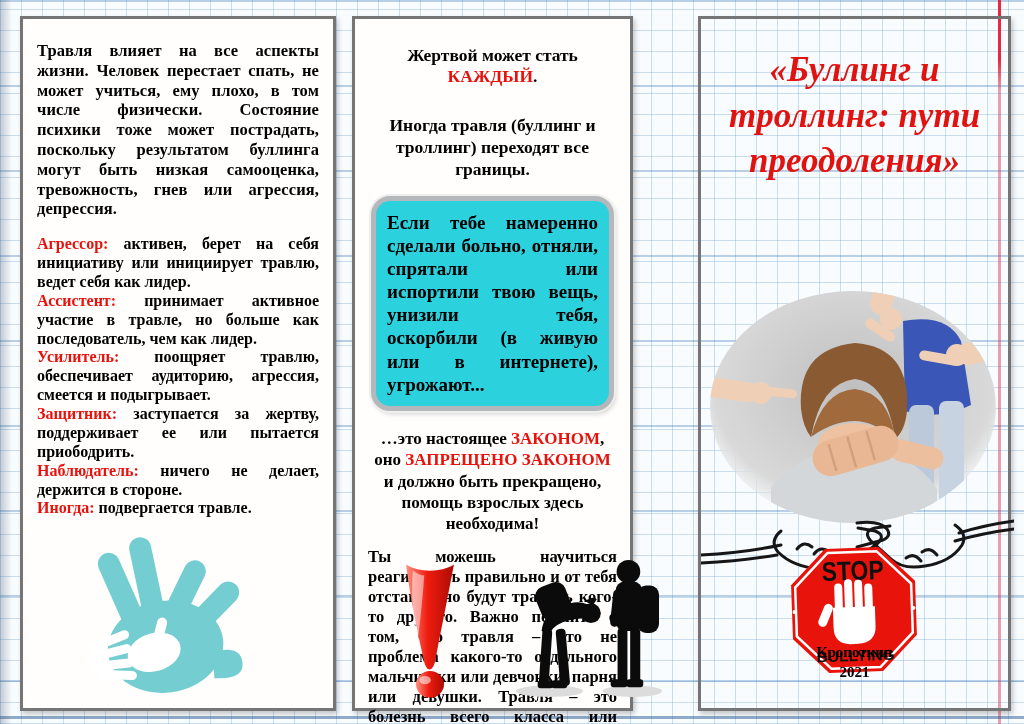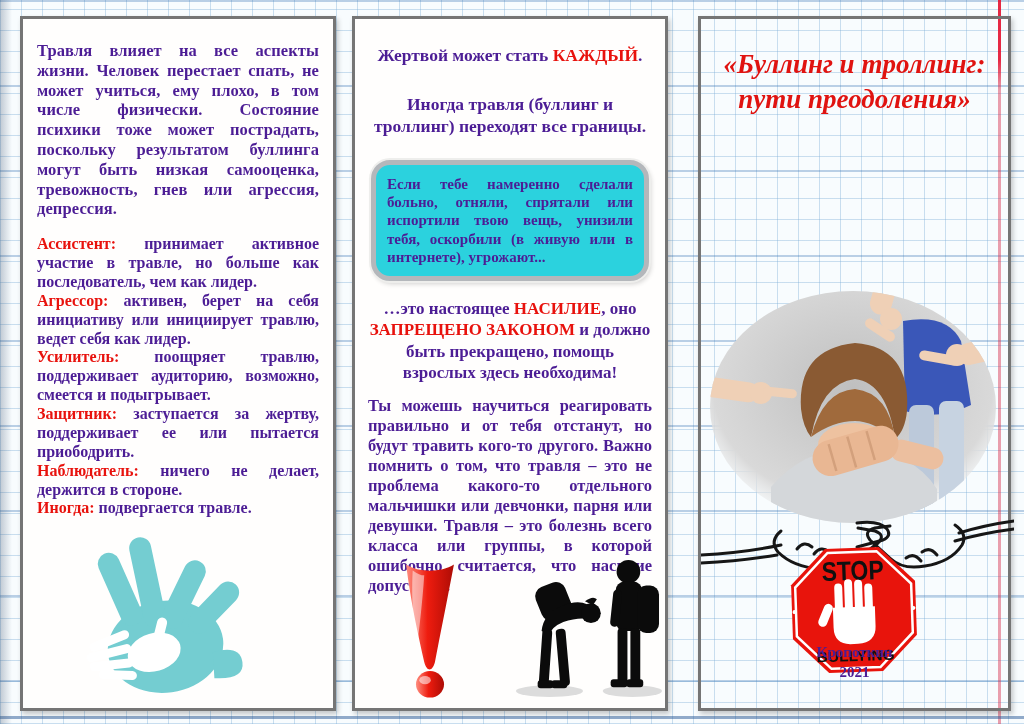--- a/index.html
+++ b/index.html
@@ -14,64 +14,64 @@
   }
   .red-margin{position:absolute;left:998px;top:0;width:3px;height:724px;z-index:0;
     background:linear-gradient(180deg, rgba(228,18,48,.9) 0 60px, rgba(214,45,75,.45) 90px, rgba(214,45,75,.45));}
   .edge-left{position:absolute;left:0;top:0;bottom:0;width:12px;z-index:6;pointer-events:none;
     background:linear-gradient(90deg, rgba(60,82,110,.30), rgba(60,82,110,0));}
   .rule-bottom{position:absolute;left:0;top:716px;width:1024px;height:3px;background:rgba(40,88,150,.5);z-index:0;}
 
   .panel{position:absolute;top:16px;height:695px;box-sizing:border-box;border:3px solid #757575;
          box-shadow:2px 3px 5px rgba(0,0,0,.22);background:#fffefd;z-index:1;}
   #panel-left{left:20px;width:316px;padding:22px 14px 0;}
-  #panel-middle{left:352px;width:316px;padding:16px 13px 0;}
+  #panel-middle{left:352px;width:281px;padding:16px 13px 0;}
   #panel-right{left:698px;width:313px;background:transparent;padding:8px 8px 0;}
 
-  .navy{color:#4c1d95;} .red{color:#e8120d;}
+  .navy{color:#000000;} .red{color:#e8120d;}
   .just{text-align:justify;} .cen{text-align:center;}
 
   .intro{font-weight:bold;font-size:16.5px;line-height:1.2;letter-spacing:.1px;}
   .lp-heading{margin-top:15px;font-weight:bold;font-size:17px;}
   .roles{margin-top:16px;font-weight:bold;font-size:16px;line-height:1.18;}
   .roles p{margin:0;}
   .hands-icon{position:absolute;left:34px;bottom:6px;}
 
   .m-line1{margin-top:10px;font-weight:bold;font-size:17.5px;}
   .m-line2{margin-top:28px;font-weight:bold;font-size:17.5px;line-height:1.25;}
-  .callout{margin:22px 3px 0;background:#2bd2de;border:5px solid #b4b7bb;border-radius:19px;
+  .callout{margin:15px 3px 0;background:#2bd2de;border:5px solid #b4b7bb;border-radius:19px;
            box-shadow:0 0 0 2px #eeeeec, 2px 3px 5px rgba(0,0,0,.18);
-           padding:10px 11px;font-weight:bold;font-size:15px;line-height:1.22;}
+           padding:10px 11px;font-weight:bold;font-size:19px;line-height:1.22;}
   .m-after{margin-top:17px;font-weight:bold;font-size:17px;line-height:1.25;}
   .m-para{margin-top:13px;font-weight:bold;font-size:16.5px;line-height:1.21;}
   .m-figures{position:absolute;left:0;bottom:4px;width:100%;display:flex;align-items:flex-end;}
   .excl-icon{margin-left:44px;}
   .sil-icon{margin-left:30px;}
 
   .org-box{margin:8px 4px 0;background:#2bc8d6;border:4px solid #9ea2a7;
            box-shadow:0 0 0 3px #dadbdb, 2px 3px 5px rgba(0,0,0,.2);
            padding:9px 6px;font-weight:bold;font-size:14.5px;line-height:1.26;}
-  .r-title{margin-top:20px;font-weight:bold;font-style:italic;font-size:27px;line-height:1.3;color:#e01310;}
+  .r-title{margin-top:20px;font-weight:bold;font-style:italic;font-size:35px;line-height:1.3;color:#e01310;}
   .photo-wrap{position:absolute;top:268px;left:4px;width:297px;height:268px;z-index:1;}
   .linehands{position:absolute;top:418px;left:0;width:313px;height:172px;z-index:2;}
   .stop-wrap{position:absolute;top:526px;left:88px;width:130px;height:130px;z-index:3;}
   .r-footer{position:absolute;left:0;bottom:26px;width:100%;font-weight:bold;font-size:15px;line-height:1.3;z-index:4;}
 </style>
 </head>
 <body>
 
 <div class="red-margin"></div>
 <div class="rule-bottom"></div>
 
 <div class="panel" id="panel-left">
   <div class="intro navy just">Травля влияет на все аспекты жизни. Человек перестает спать, не может учиться, ему плохо, в том числе физически. Состояние психики тоже может пострадать, поскольку результатом буллинга могут быть низкая самооценка, тревожность, гнев или агрессия, депрессия.</div>
   <div class="roles just">
+    <p><span class="red">Агрессор: </span><span class="navy">активен, берет на себя инициативу или инициирует травлю, ведет себя как лидер.</span></p>
     <p><span class="red">Ассистент: </span><span class="navy">принимает активное участие в травле, но больше как последователь, чем как лидер.</span></p>
-    <p><span class="red">Агрессор: </span><span class="navy">активен, берет на себя инициативу или инициирует травлю, ведет себя как лидер.</span></p>
-    <p><span class="red">Усилитель: </span><span class="navy">поощряет травлю, поддерживает аудиторию, возможно, смеется и подыгрывает.</span></p>
+    <p><span class="red">Усилитель: </span><span class="navy">поощряет травлю, обеспечивает аудиторию, агрессия, смеется и подыгрывает.</span></p>
     <p><span class="red">Защитник: </span><span class="navy">заступается за жертву, поддерживает ее или пытается приободрить.</span></p>
     <p><span class="red">Наблюдатель: </span><span class="navy">ничего не делает, держится в стороне.</span></p>
     <p><span class="red">Иногда: </span><span class="navy">подвергается травле.</span></p>
   </div>
   <div class="hands-icon">
     <svg width="222" height="168" viewBox="0 0 222 168">
       <g fill="#74cdd1" transform="rotate(-8 111 84)">
         <ellipse cx="104" cy="116" rx="58" ry="46"></ellipse>
         <rect x="56" y="14" width="22" height="78" rx="11" transform="rotate(-16 67 53)"></rect>
         <rect x="84" y="4" width="22" height="92" rx="11" transform="rotate(-4 95 50)"></rect>
@@ -88,21 +88,21 @@
         <rect x="96" y="86" width="10" height="26" rx="5" transform="rotate(22 101 99)"></rect>
       </g>
     </svg>
   </div>
 </div>
 
 <div class="panel" id="panel-middle">
   <div class="m-line1 cen"><span class="navy">Жертвой может стать </span><span class="red">КАЖДЫЙ</span><span class="navy">.</span></div>
   <div class="m-line2 cen navy">Иногда травля (буллинг и троллинг) переходят все границы.</div>
   <div class="callout navy just">Если тебе намеренно сделали больно, отняли, спрятали или испортили твою вещь, унизили тебя, оскорбили (в живую или в интернете), угрожают...</div>
-  <div class="m-after cen"><span class="navy">…это настоящее </span><span class="red">НАСИЛИЕ</span><span class="navy">, оно </span><span class="red">ЗАПРЕЩЕНО ЗАКОНОМ</span><span class="navy"> и должно быть прекращено, помощь взрослых здесь необходима!</span></div>
+  <div class="m-after cen"><span class="navy">…это настоящее </span><span class="red">ЗАКОНОМ</span><span class="navy">, оно </span><span class="red">ЗАПРЕЩЕНО ЗАКОНОМ</span><span class="navy"> и должно быть прекращено, помощь взрослых здесь необходима!</span></div>
   <div class="m-para navy just">Ты можешь научиться реагировать правильно и от тебя отстанут, но будут травить кого-то другого. Важно помнить о том, что травля – это не проблема какого-то отдельного мальчишки или девчонки, парня или девушки. Травля – это болезнь всего класса или группы, в которой ошибочно считается, что насилие допустимо.</div>
   <div class="m-figures">
     <div class="excl-icon">
       <svg width="62" height="142" viewBox="0 0 70 172">
         <defs>
           <linearGradient id="gex" x1="0" y1="0" x2="1" y2="0">
             <stop offset="0" stop-color="#ff8f80"></stop>
               <stop offset=".45" stop-color="#ee1c0f"></stop>
               <stop offset="1" stop-color="#ad0c05"></stop>
           </linearGradient>

